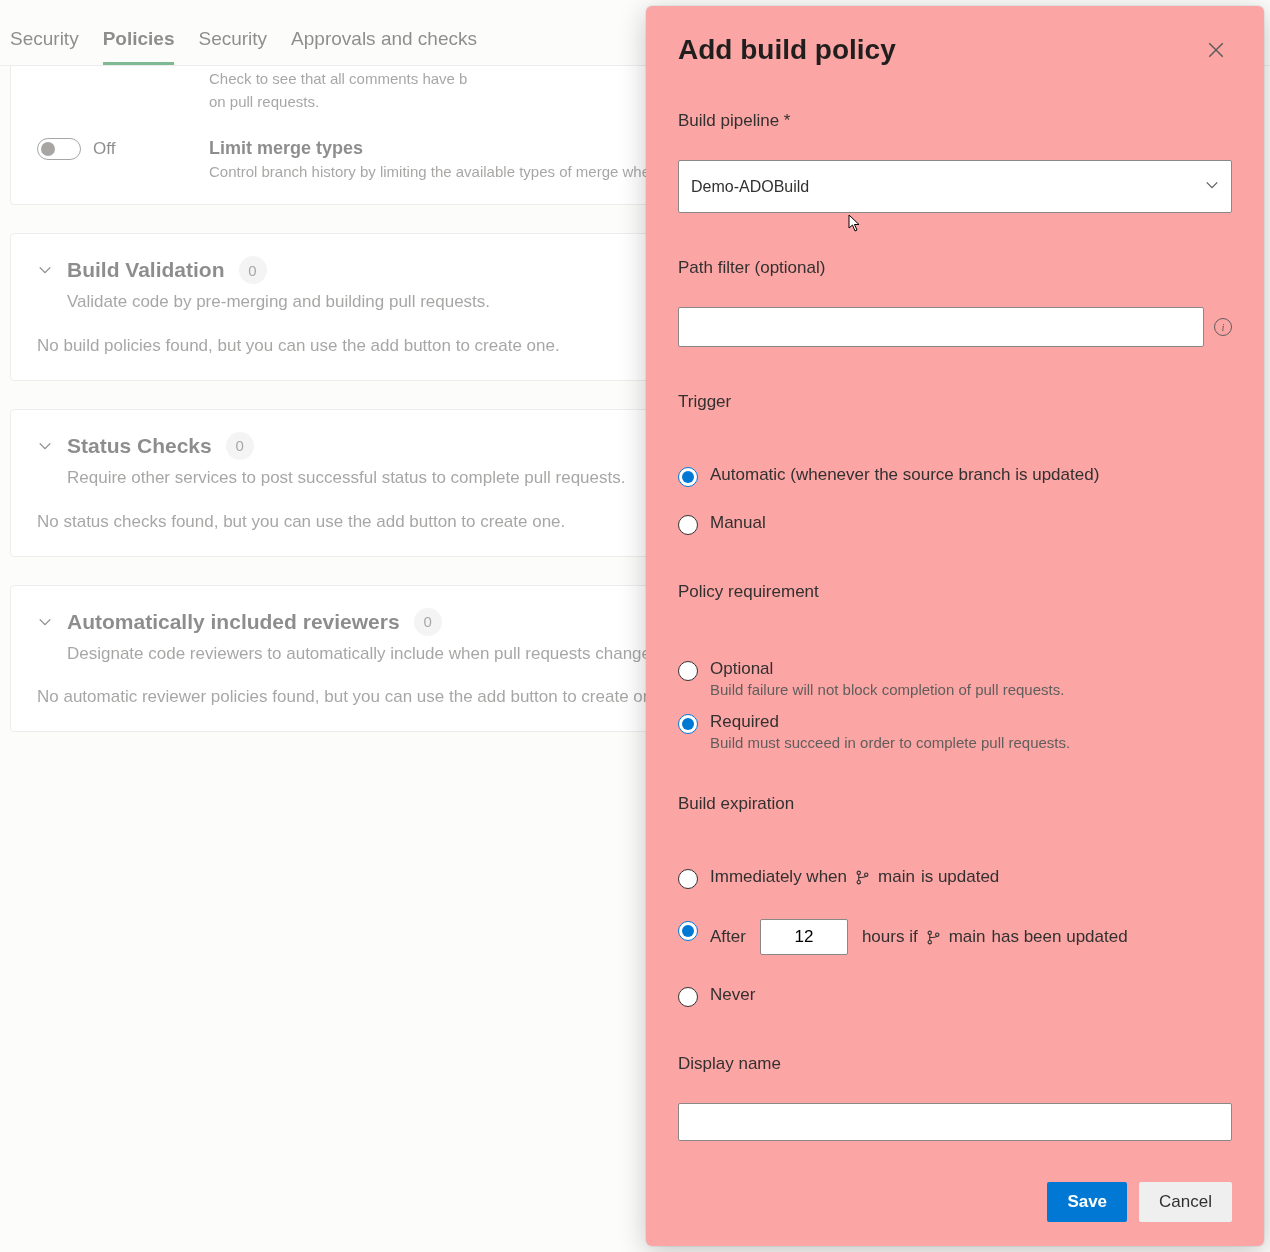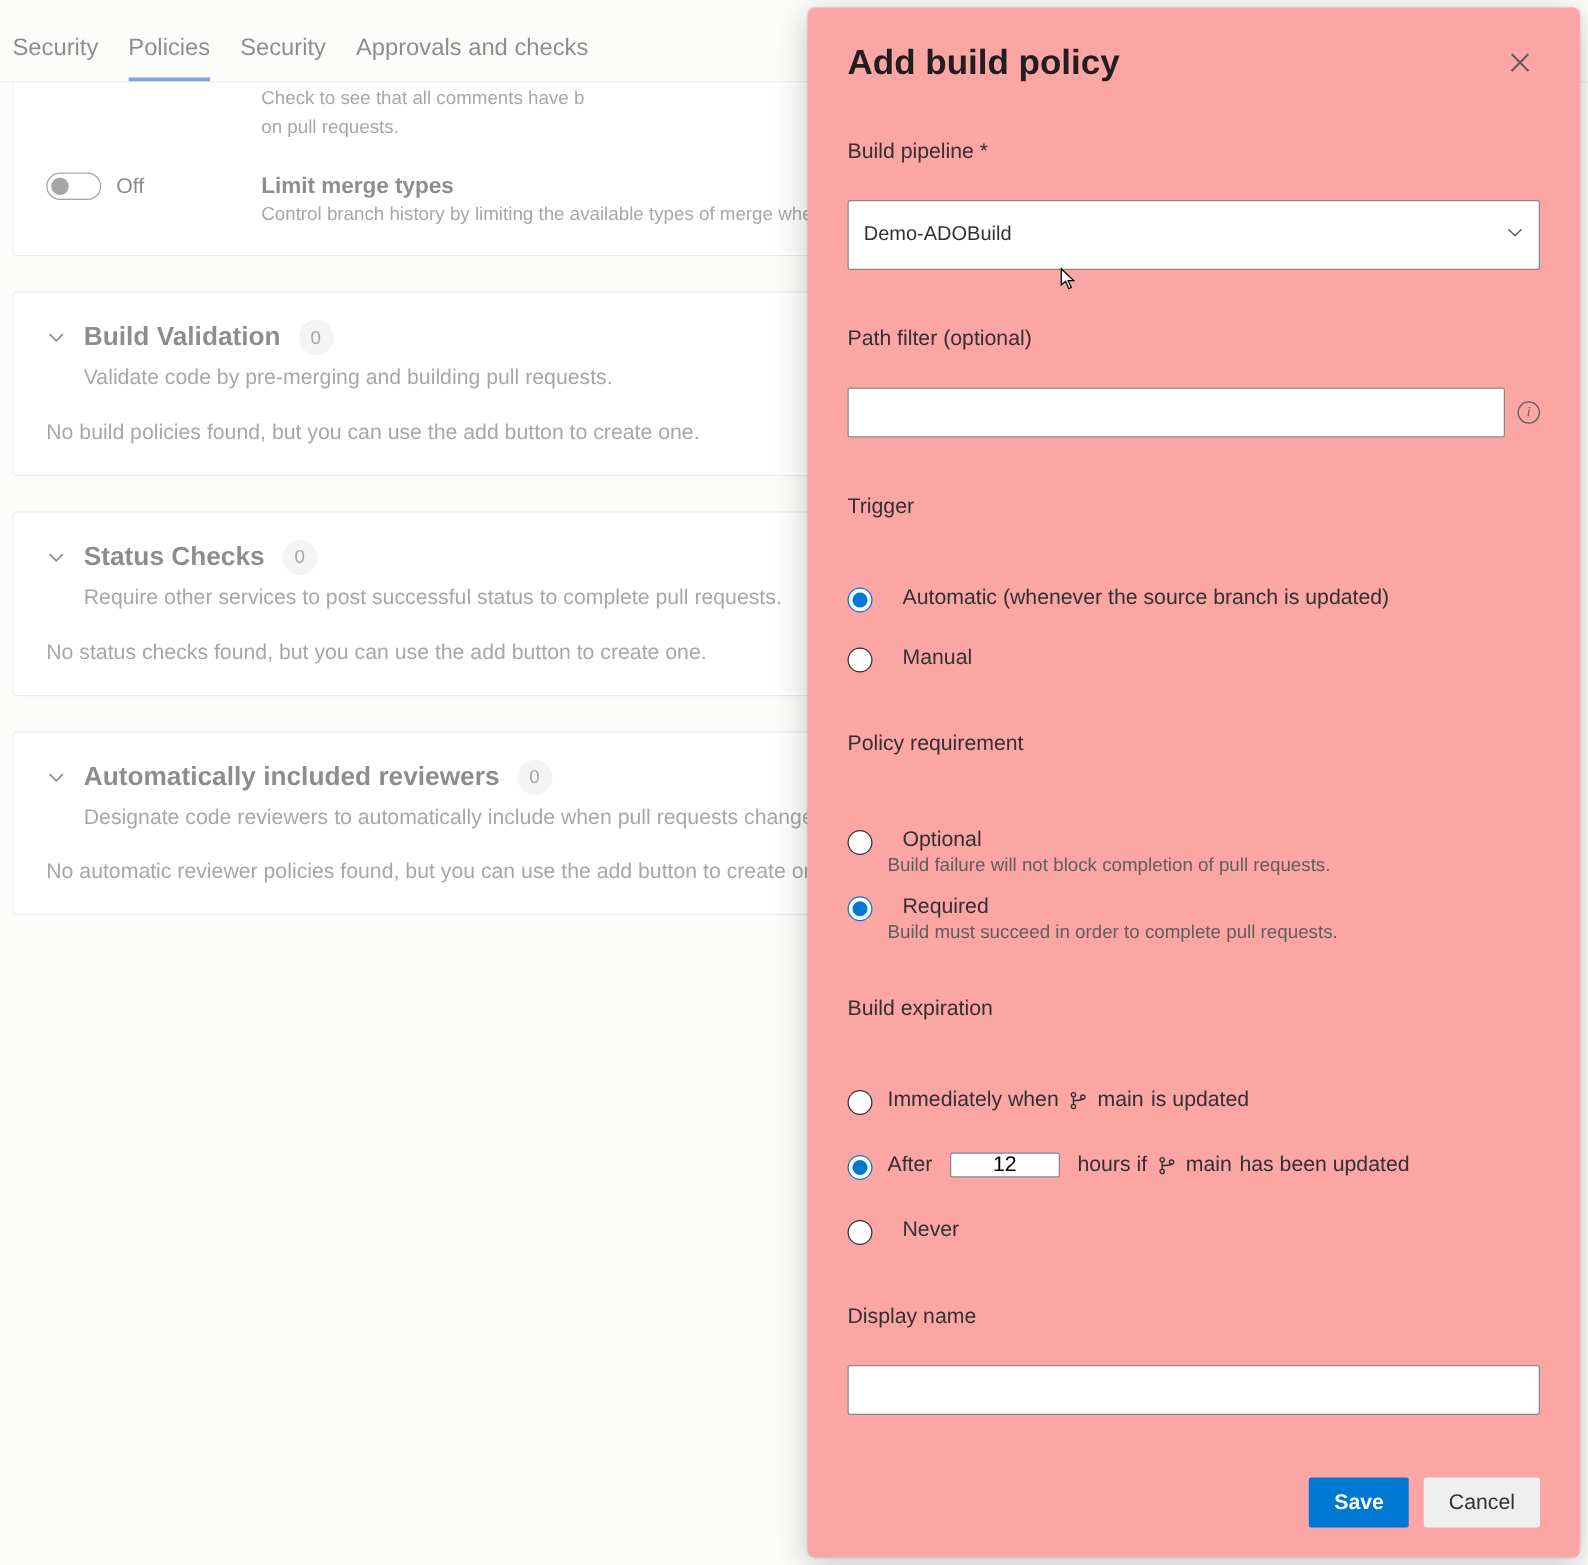--- a/index.html
+++ b/index.html
@@ -26,22 +26,22 @@
       background: #faf9f8;
     }
     .tab {
       font-size: 19px;
       padding: 8px 0 12px 0;
       cursor: pointer;
       color: #323130;
       border-bottom: 3px solid transparent;
     }
     .tab.active {
-      font-weight: 400;
-      border-bottom: 3px solid #1d4ed8;
+      font-weight: 700;
+      border-bottom: 3px solid #15803d;
     }
     .content-area {
       padding: 0 10px;
     }
     .policy-card {
       background: #fff;
       border: 1px solid #e1dfdd;
       border-radius: 4px;
       margin-top: 28px;
       padding: 22px 26px 24px 26px;
@@ -242,31 +242,30 @@
     }
     .radio.selected::after {
       content: "";
       width: 12px; height: 12px;
       background: #0078d4;
       border-radius: 50%;
     }
     .radio-text {
       font-size: 17px;
       color: #323130;
-      margin-left: 12px;
     }
     .radio-sub {
       font-size: 15px;
       color: #605e5c;
       margin-top: 2px;
     }
     .radio-policy { margin-top: 18px; }
     .num-input {
       width: 88px;
-      height: 20px;
+      height: 36px;
       border: 1px solid #8a8886;
       border-radius: 2px;
       text-align: center;
       font-size: 17px;
       margin: 0 8px;
       font-family: inherit;
     }
     .inline-row {
       display: flex;
       align-items: center;

